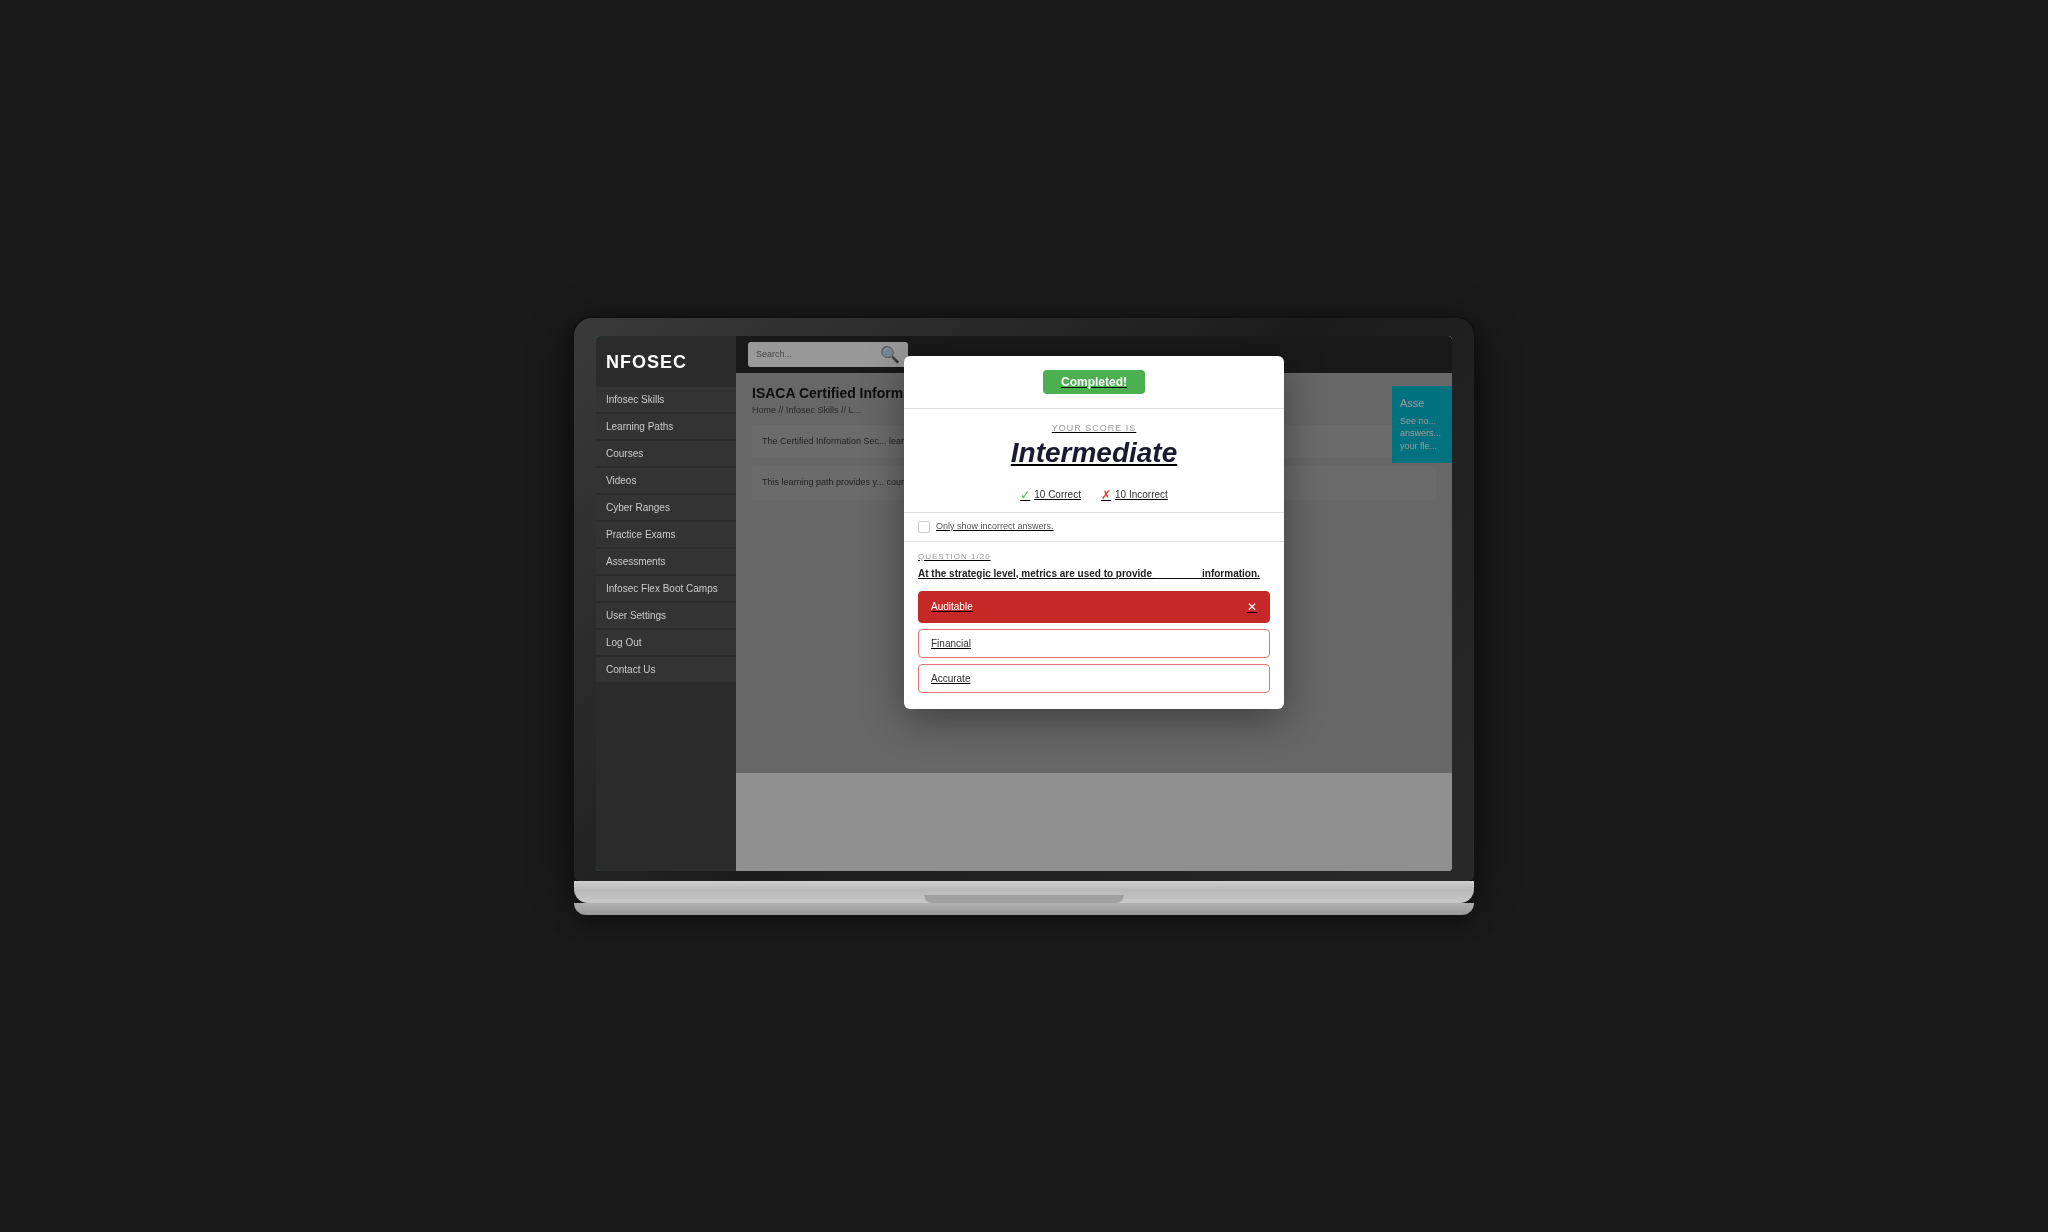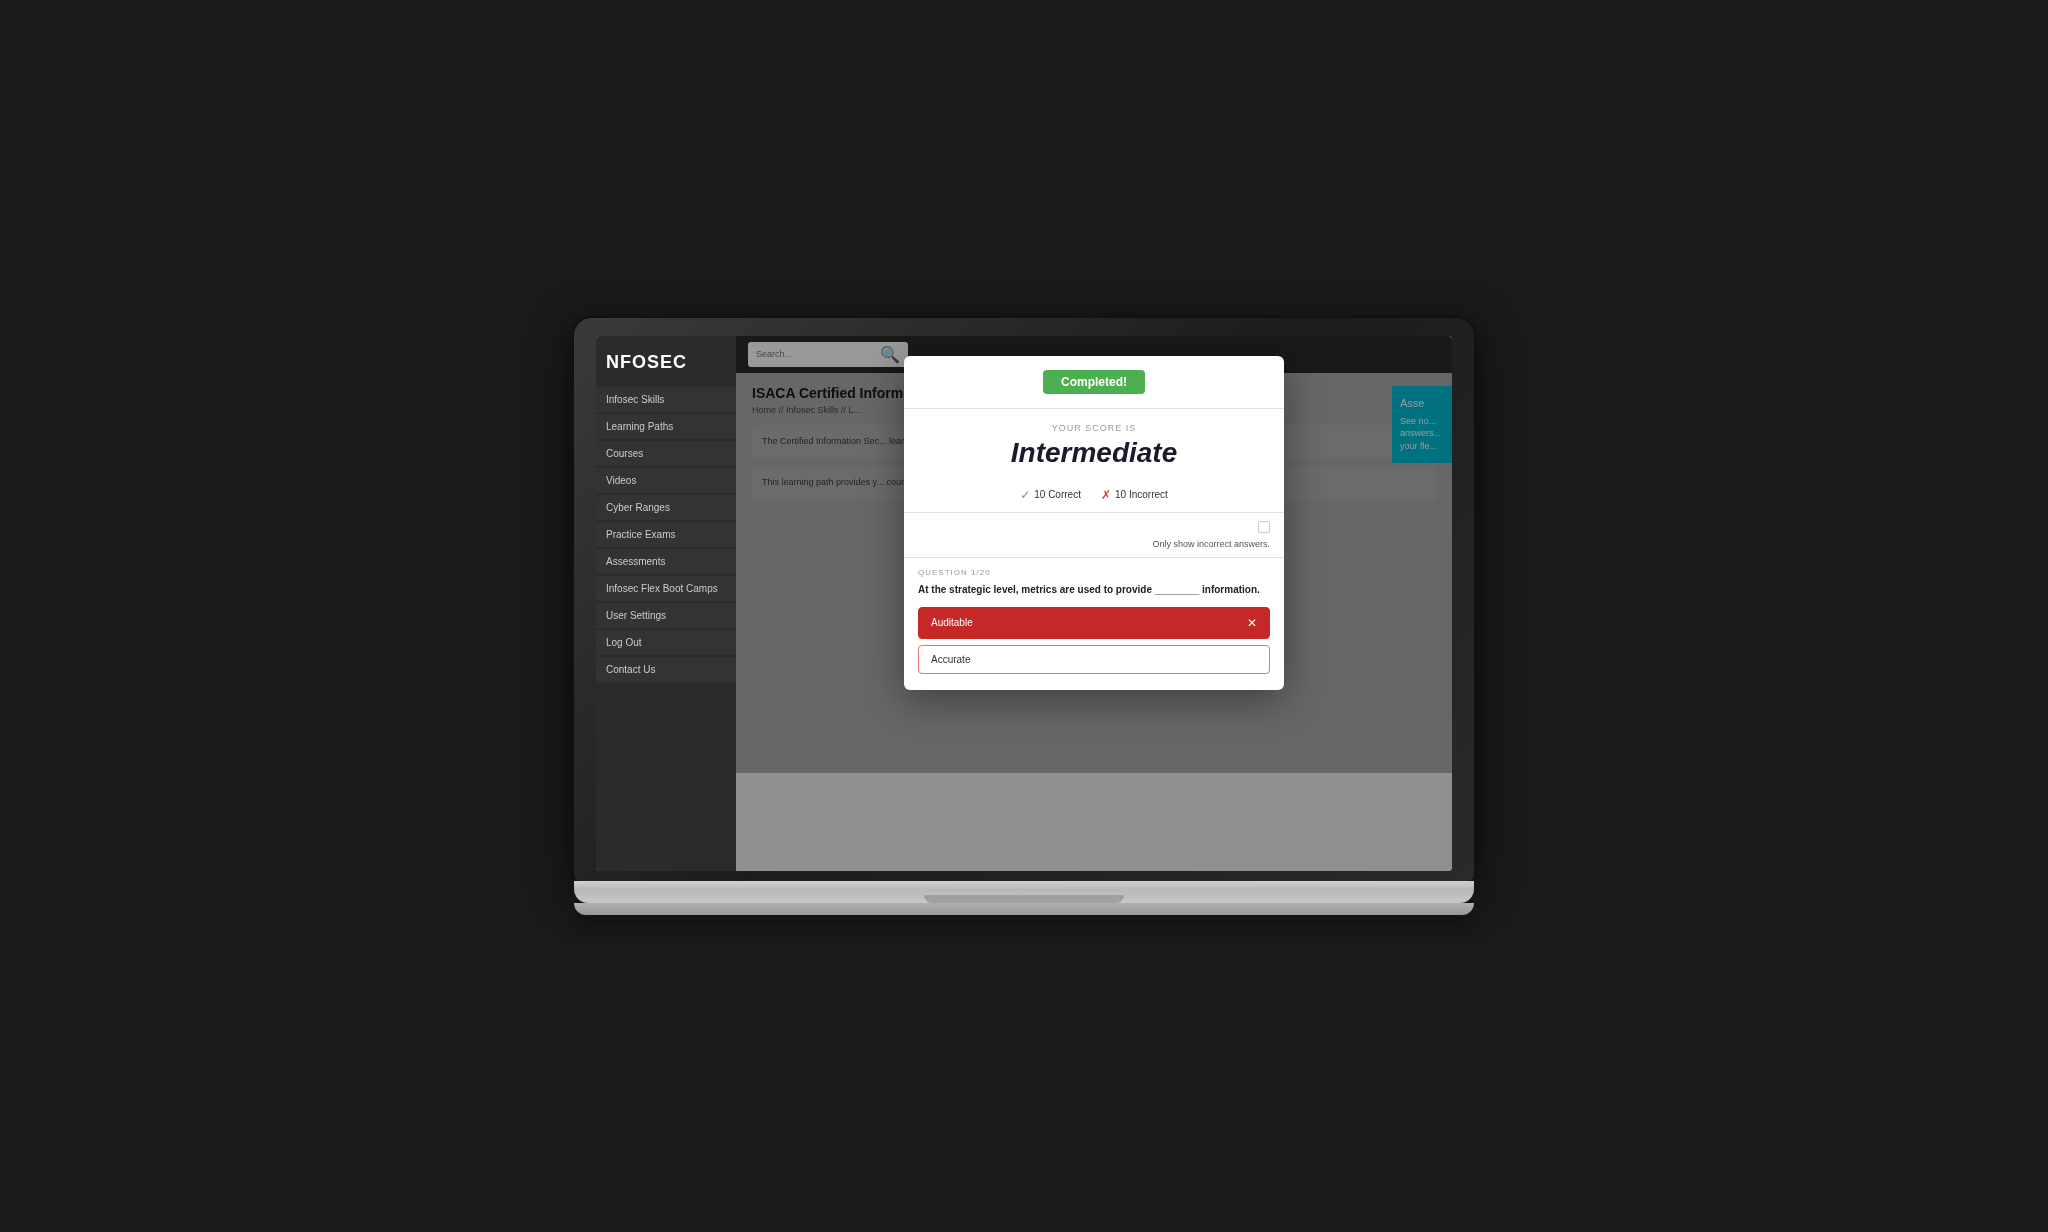--- a/index.html
+++ b/index.html
@@ -165,20 +165,21 @@
     
     .modal-overlay {
       position: absolute;
       top: 0; left: 0; right: 0; bottom: 0;
       background: rgba(0,0,0,0.4);
       display: flex;
       justify-content: center;
       align-items: flex-start;
       padding-top: 20px;
       z-index: 10;
+      text-decoration: underline;
     }
     .modal {
       background: #fff;
       width: 380px;
       border-radius: 6px;
       overflow: hidden;
       box-shadow: 0 10px 40px rgba(0,0,0,0.4);
     }
 
     
@@ -237,23 +238,22 @@
       gap: 4px;
     }
     .check-icon { color: #4caf50; font-size: 12px; }
     .x-icon { color: #e53935; font-size: 12px; }
 
     
     .filter-row {
       padding: 8px 14px;
       border-bottom: 1px solid #e0e0e0;
       display: flex;
-      align-items: flex-end;
+      align-items: flex-start;
       gap: 6px;
-      flex-direction: column;
     }
     .filter-checkbox {
       width: 12px;
       height: 12px;
       border: 1px solid #ccc;
       border-radius: 2px;
       cursor: pointer;
     }
     .filter-label {
       font-size: 9px;
@@ -405,20 +405,25 @@
                 <div class="question-text">At the strategic level, metrics are used to provide ________ information.</div>
 
                 <div class="answer-row">
                   <div class="answer-option wrong">
                     <span>Auditable</span>
                     <span class="wrong-x">✕</span>
                   </div>
                 </div>
 
 
+                <div class="answer-row">
+                  <div class="answer-option neutral">
+                    <span>Financial</span>
+                  </div>
+                </div>
 
                 <div class="answer-row">
                   <div class="answer-option neutral">
                     <span>Accurate</span>
                   </div>
                 </div>
 
               </div>
             </div>
           </div>

